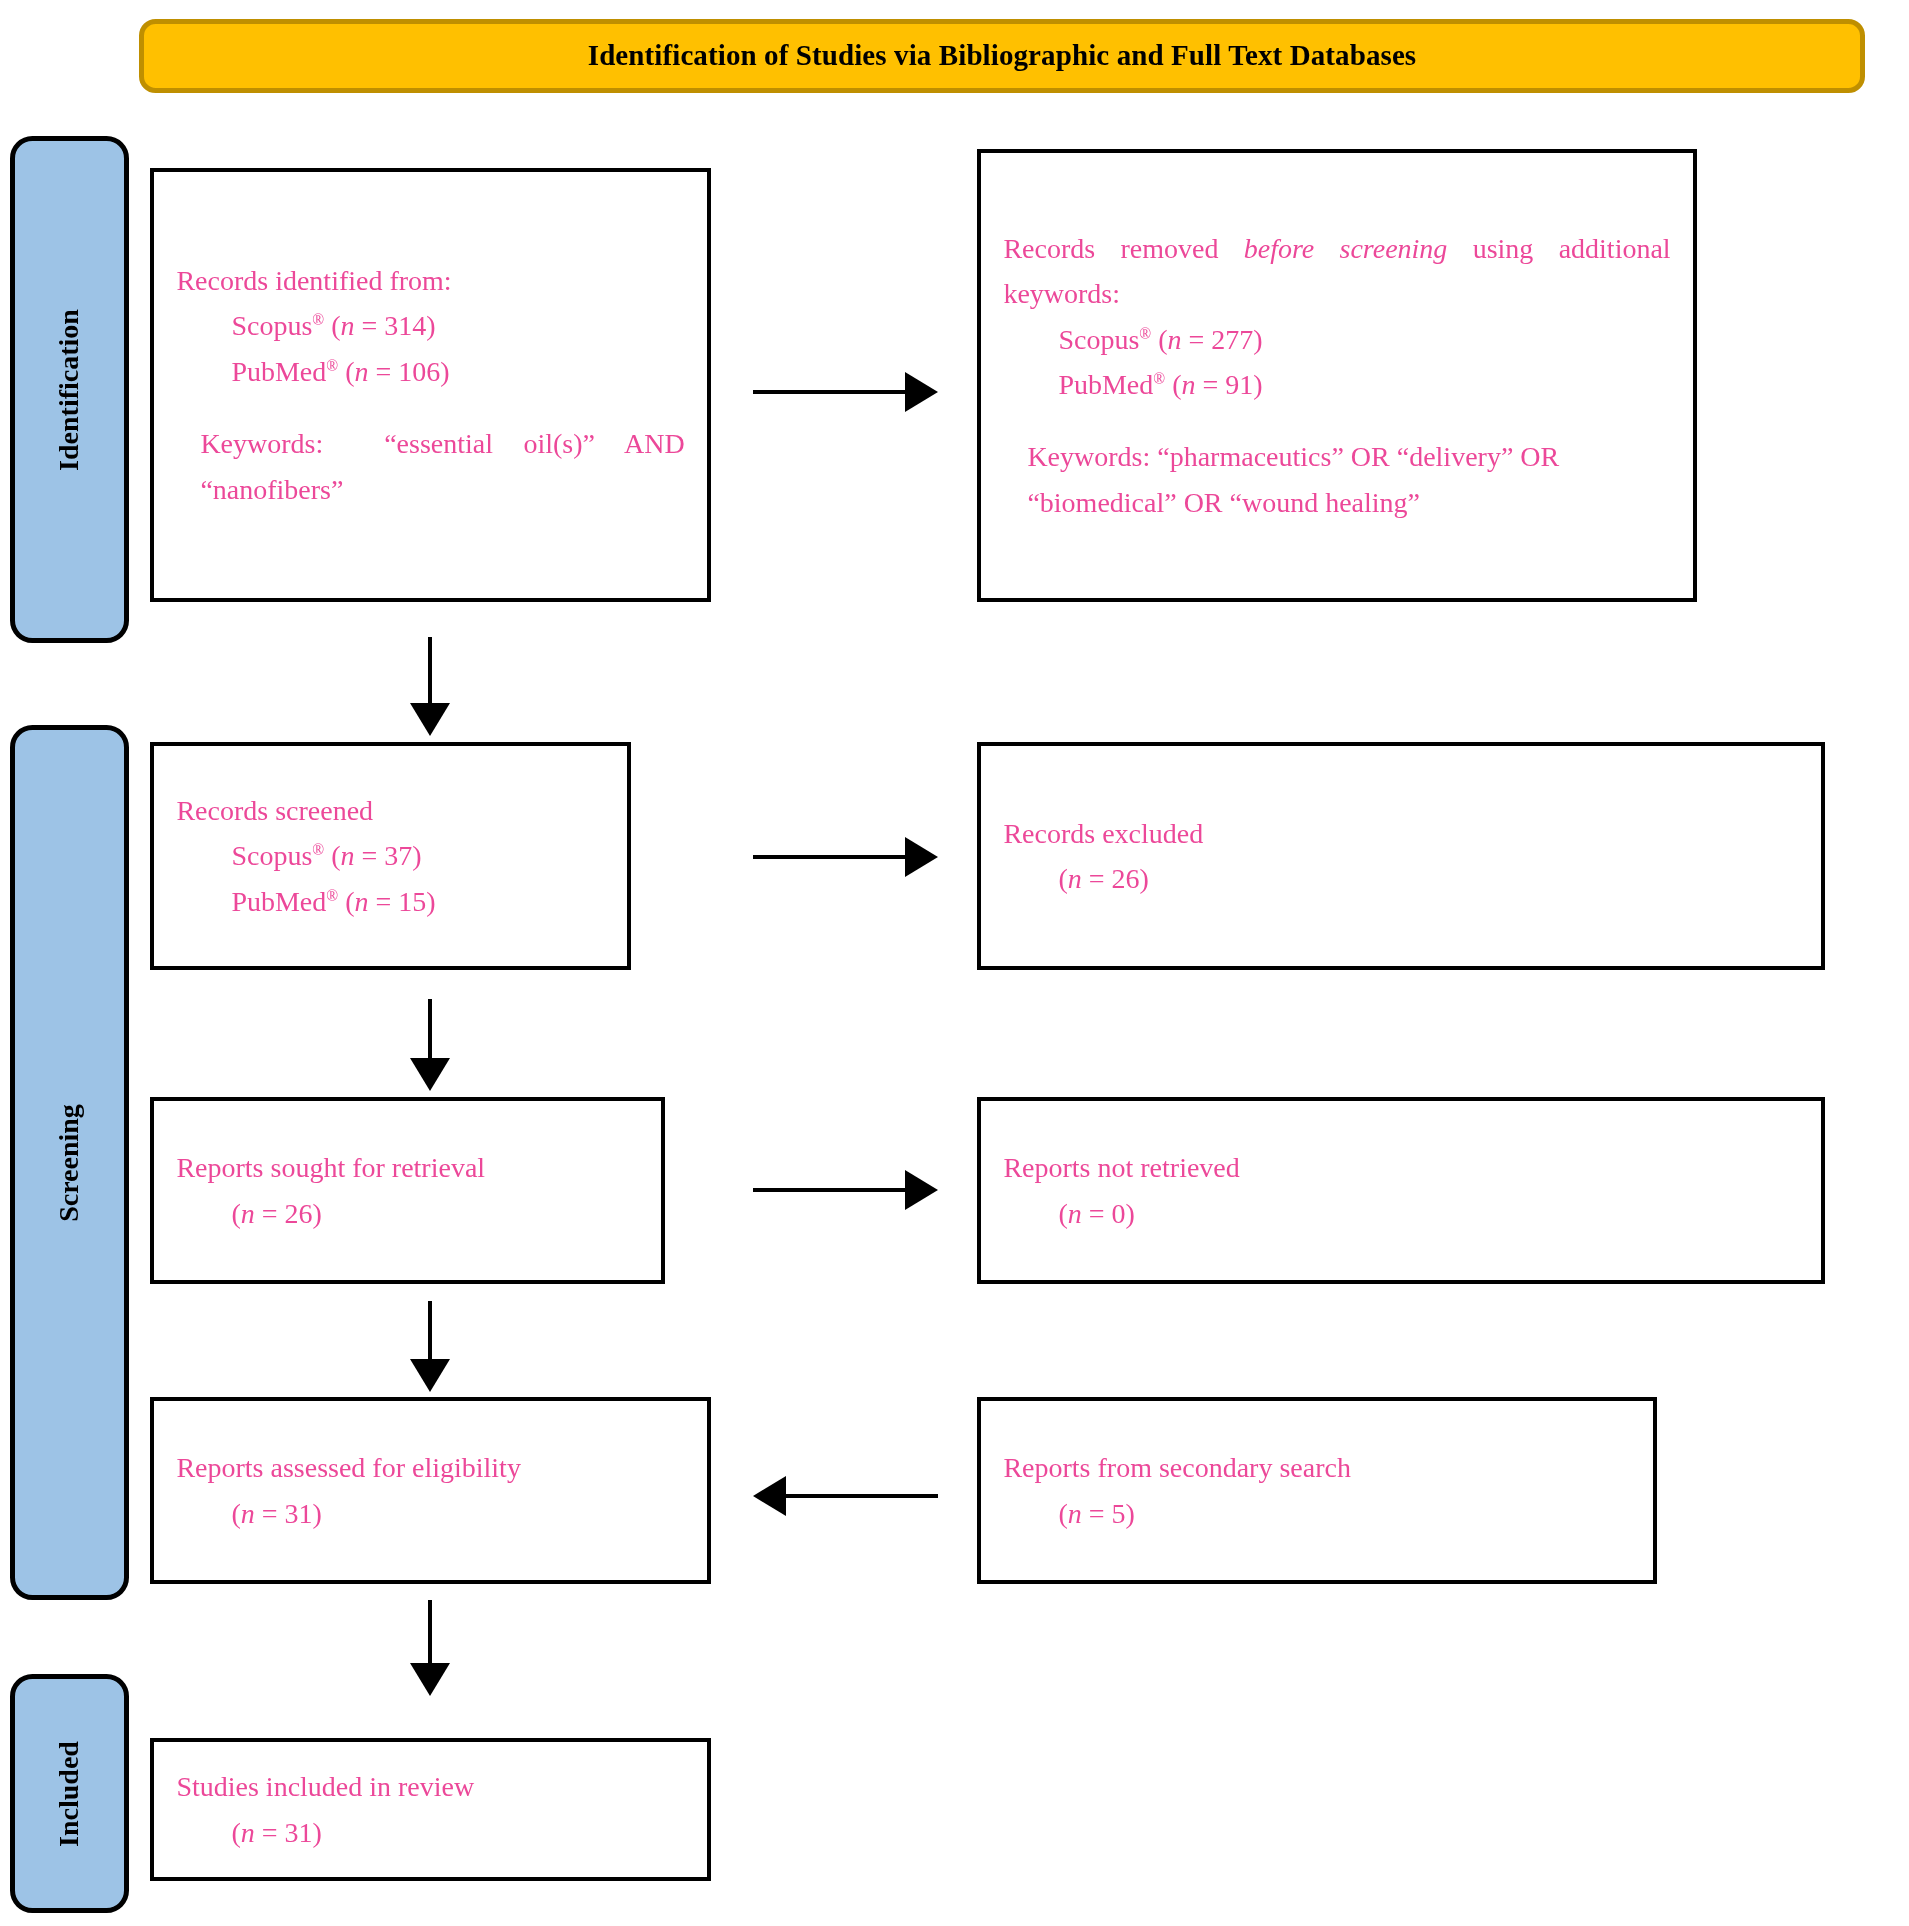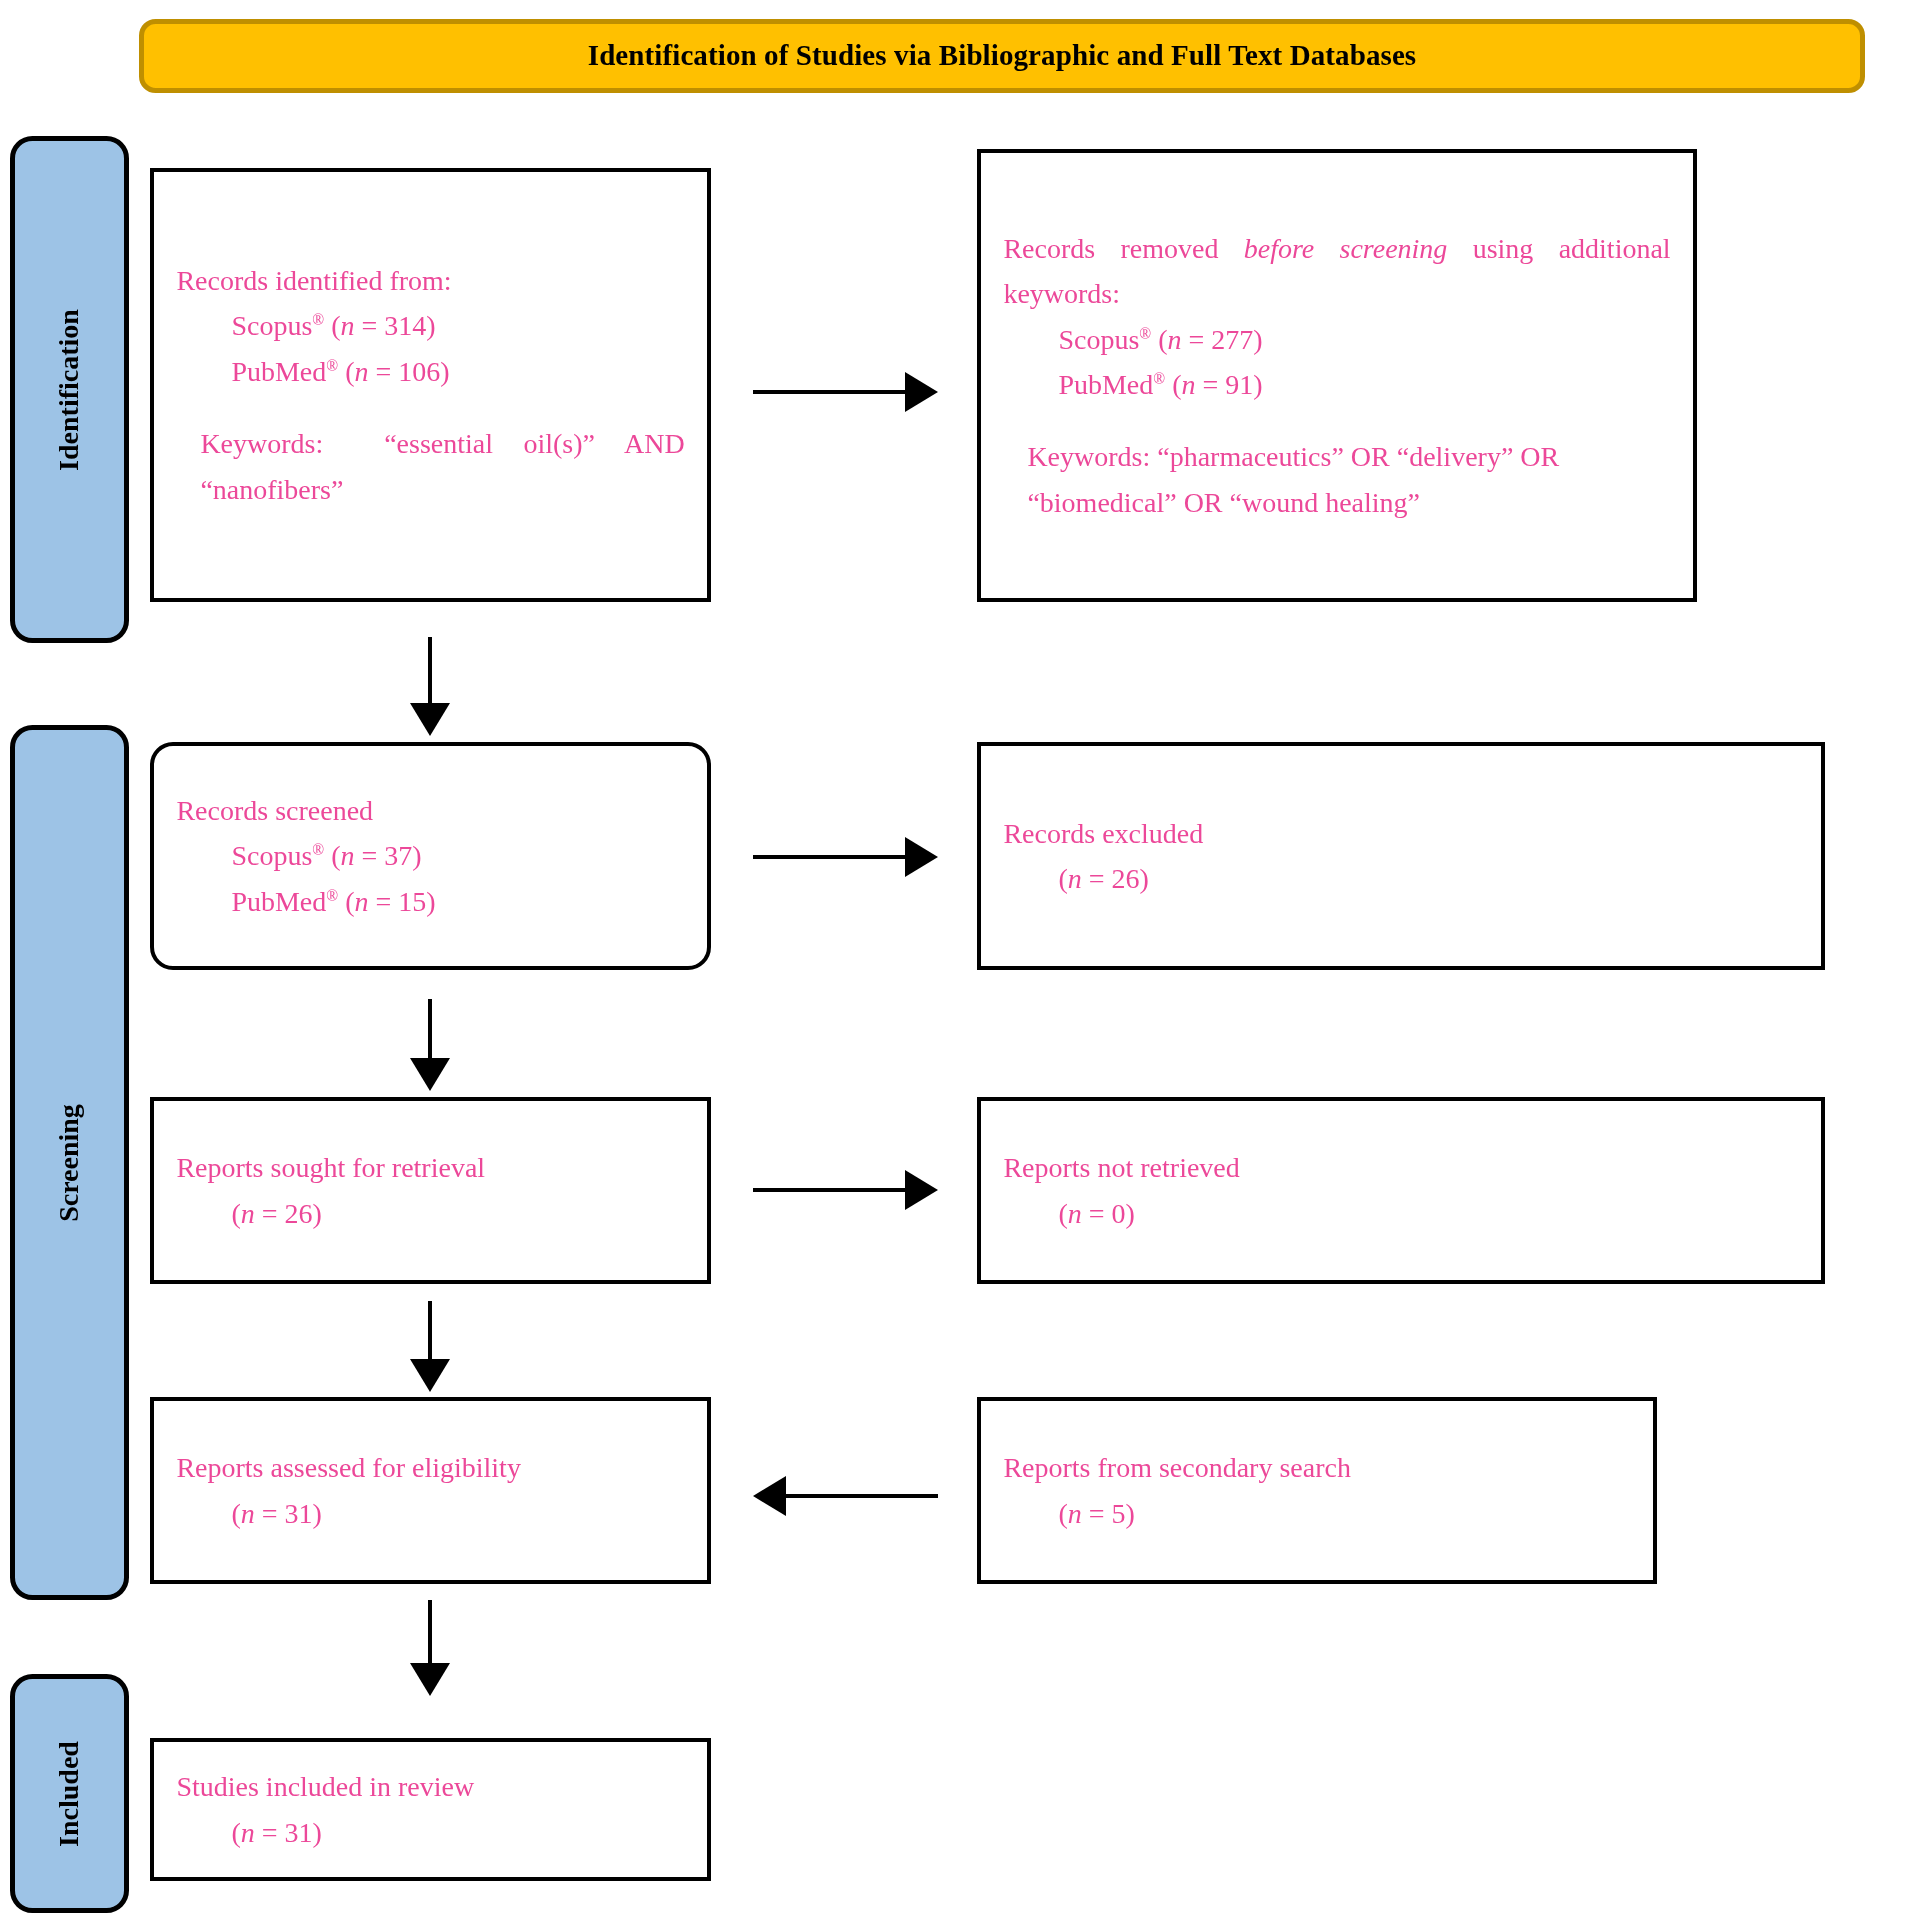--- a/index.html
+++ b/index.html
@@ -97,22 +97,22 @@
   }
   .it { font-style: italic; }
   sup.reg {
     font-size: 0.56em;
     vertical-align: super;
     line-height: 0;
   }
 
   
   .box-identified  { left: 150px; top: 168px;  width: 561px; height: 434px; }
-  .box-screened    { left: 150px; top: 742px; width: 561px; height: 228px; border-radius: 23px; }
-  .box-sought      { left: 150px; top: 1097px; width: 561px; height: 187px; }
+  .box-screened    { left: 150px; top: 742px; width: 481px; height: 228px; }
+  .box-sought      { left: 150px; top: 1097px; width: 515px; height: 187px; }
   .box-eligibility { left: 150px; top: 1397px; width: 561px; height: 187px; }
   .box-included    { left: 150px; top: 1702px; width: 561px; height: 143px; margin-top: 36px; }
 
   
   .box-removed     { left: 977px; top: 149px;  width: 720px; height: 453px; }
   .box-excluded    { left: 977px; top: 742px; width: 848px; height: 228px; }
   .box-notretr     { left: 977px; top: 1097px; width: 848px; height: 187px; }
   .box-secondary   { left: 977px; top: 1397px; width: 680px; height: 187px; }
 
   

